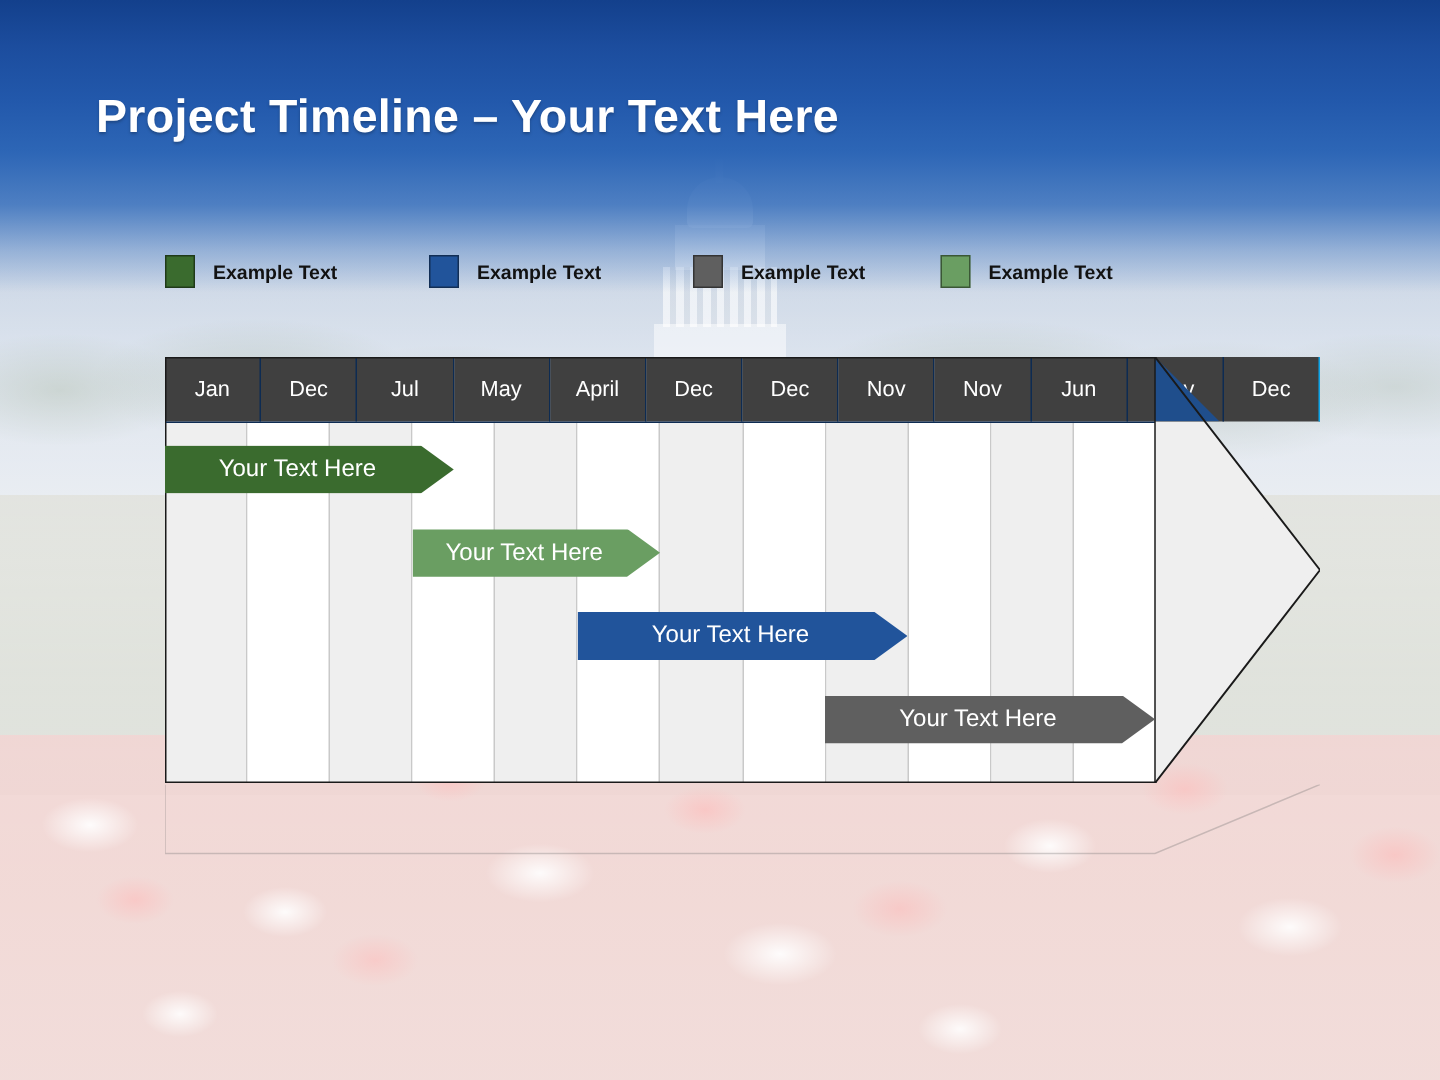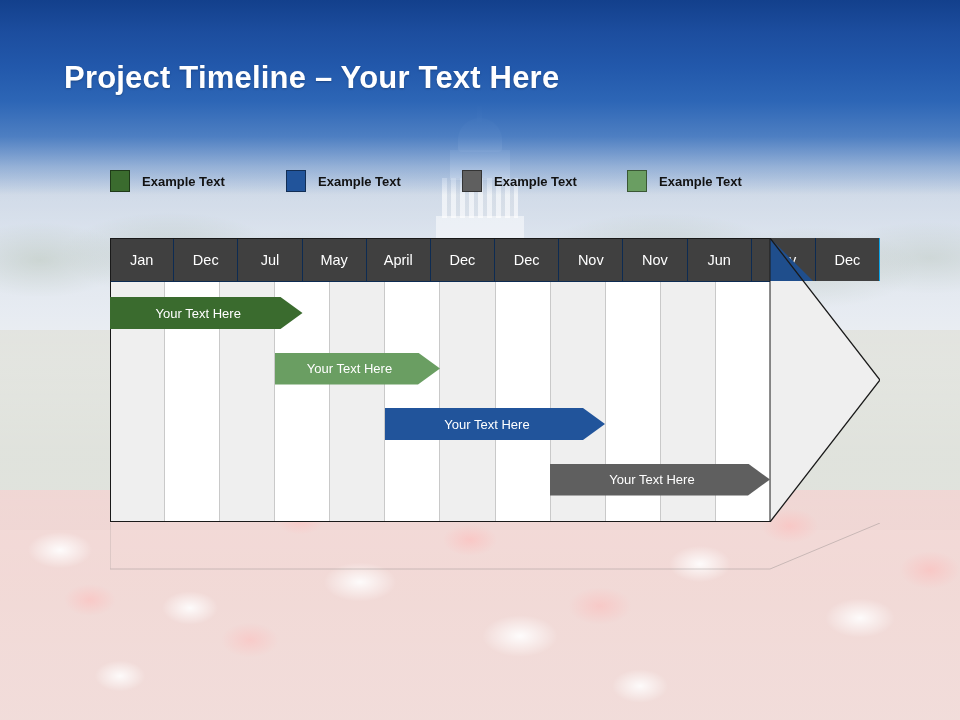--- a/index.html
+++ b/index.html
@@ -184,21 +184,21 @@
 
   
   .panel-border-left{position:absolute;left:0;top:0;width:1px;height:284px;background:#1a1a1a;}
   .panel-border-top{position:absolute;left:0;top:0;width:661px;height:1px;background:#1a1a1a;}
   .panel-border-bottom{position:absolute;left:0;top:283px;width:661px;height:1px;background:#1a1a1a;}
   .panel-sep-header{position:absolute;left:0;top:43px;width:660px;height:1px;background:#0d2b52;}
 
   
   .bar{
     position:absolute;height:32px;display:flex;align-items:center;
-    color:#ffffff;font-size:13px;white-space:nowrap;
+    color:#ffffff;font-size:16px;white-space:nowrap;
     box-sizing:border-box;
   }
   .bar .bar-label{
     position:relative;z-index:2;width:100%;text-align:center;
     padding-right:16px;
   }
   .bar-shape{
     position:absolute;left:0;top:0;width:100%;height:100%;
     clip-path:polygon(0 0, calc(100% - 22px) 0, 100% 50%, calc(100% - 22px) 100%, 0 100%);
   }

